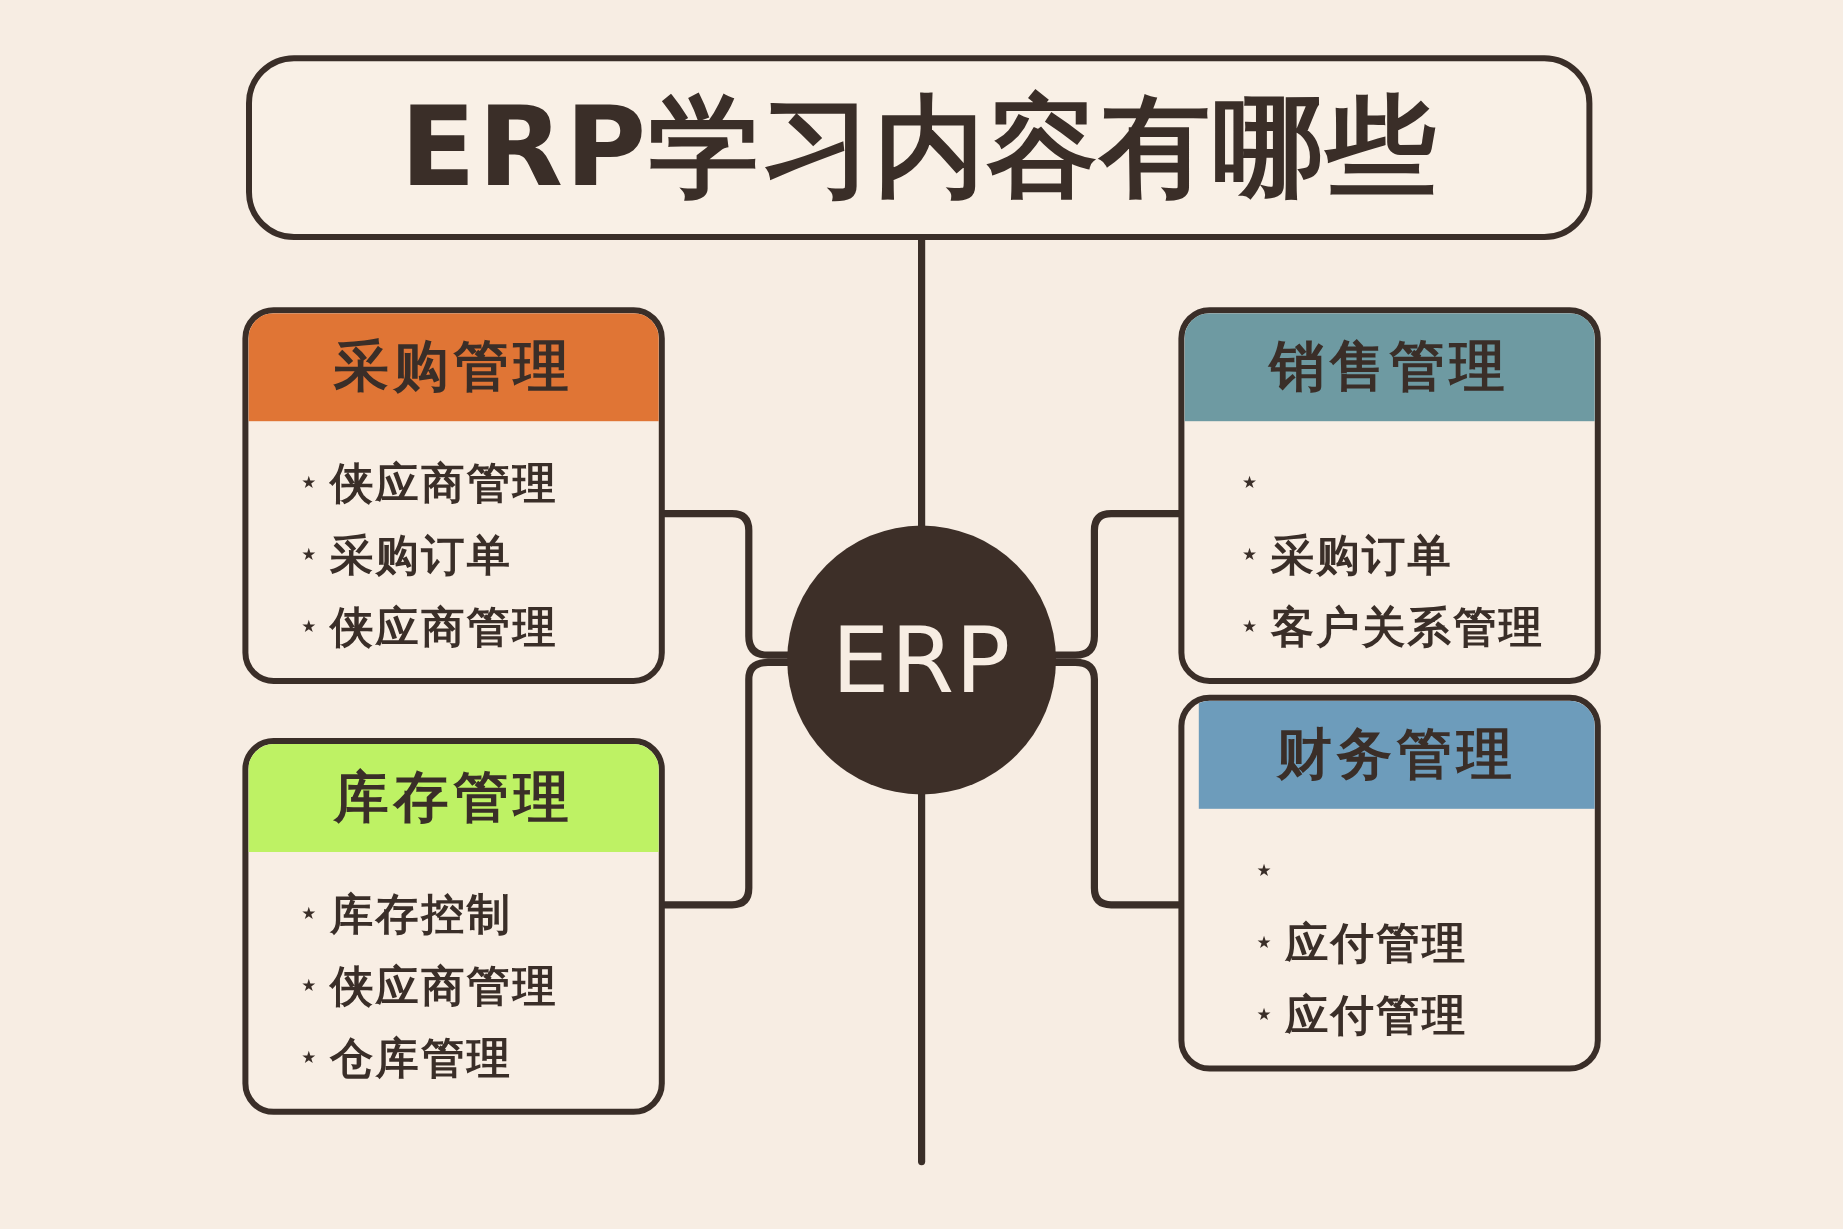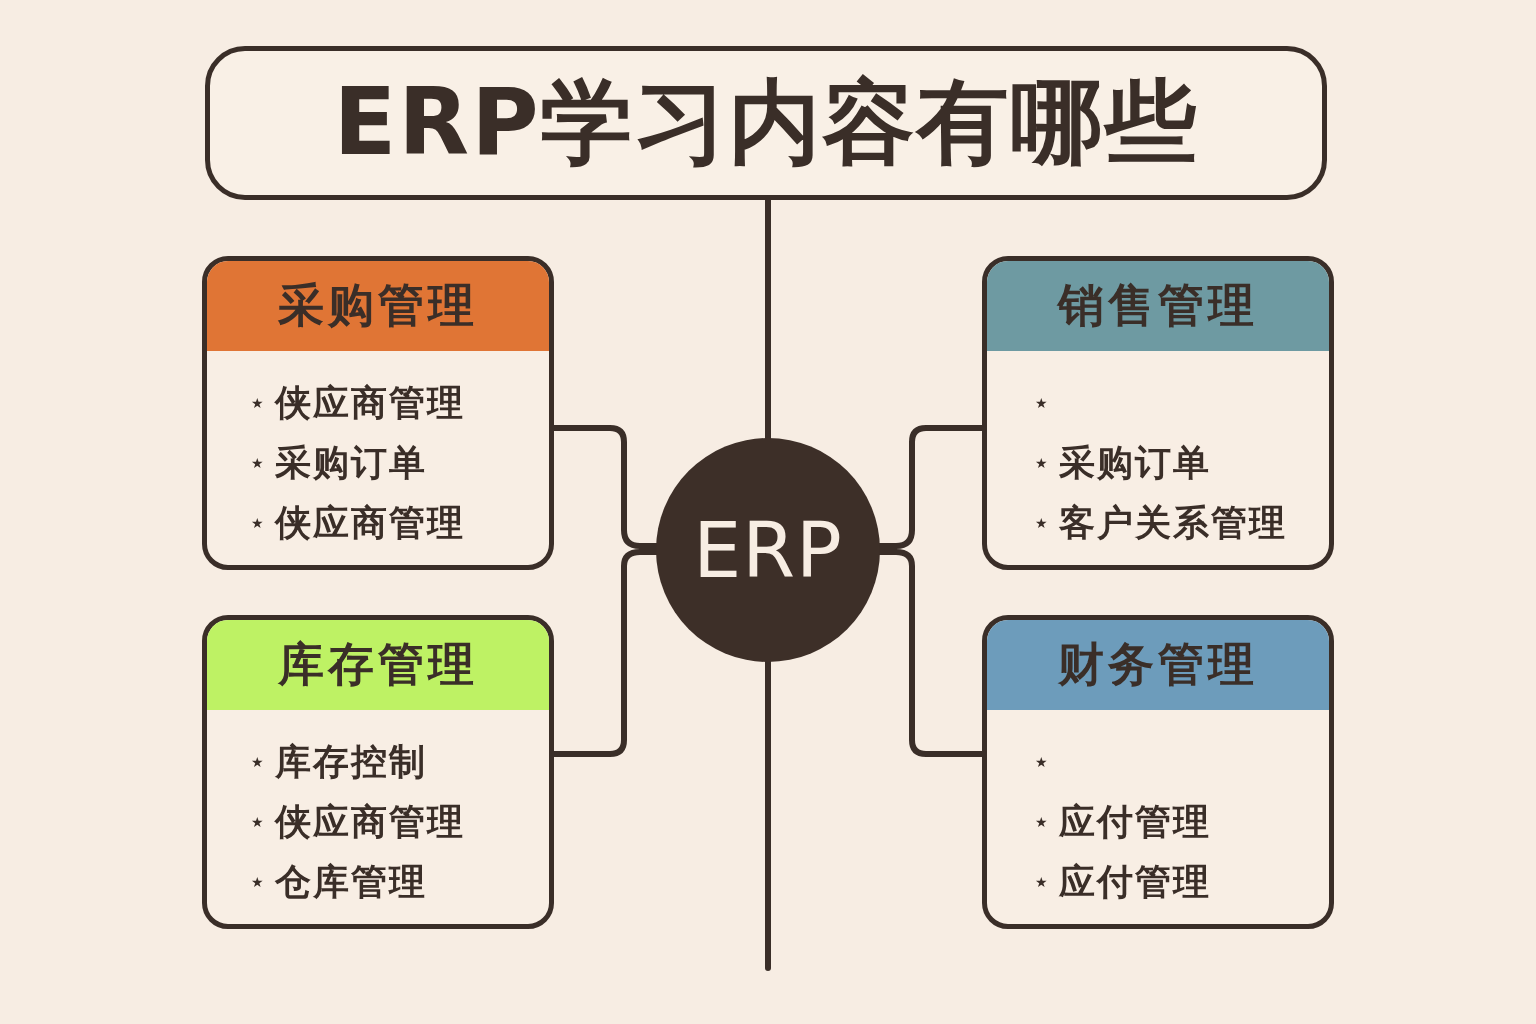--- a/index.html
+++ b/index.html
@@ -60,21 +60,21 @@
     height: 60px;
     font-size: 36px; font-weight: bold; letter-spacing: 2px;
     color: #3a2e28;
   }
   .bullet {
     font-size: 14px; margin-right: 14px; width: 10px; display: inline-block;
   }
   #card-purchase { left: 202px; top: 256px; }
   #card-inventory { left: 202px; top: 615px; }
   #card-sales { left: 982px; top: 256px; text-align: center; }
-  #card-finance { left: 982px; top: 615px; }
+  #card-finance { left: 982px; top: 579px; padding-left: 12px; }
   #card-sales .card-list, #card-finance .card-list { padding-left: 48px; }
 </style>
 </head>
 <body>
 
 <svg class="connectors" width="1536" height="1024" viewBox="0 0 1536 1024">
   <g fill="none" stroke="#3a2e28" stroke-width="6" stroke-linecap="round" stroke-linejoin="round">
 
     <line x1="768" y1="200" x2="768" y2="440"></line>
     <line x1="768" y1="660" x2="768" y2="968"></line>

